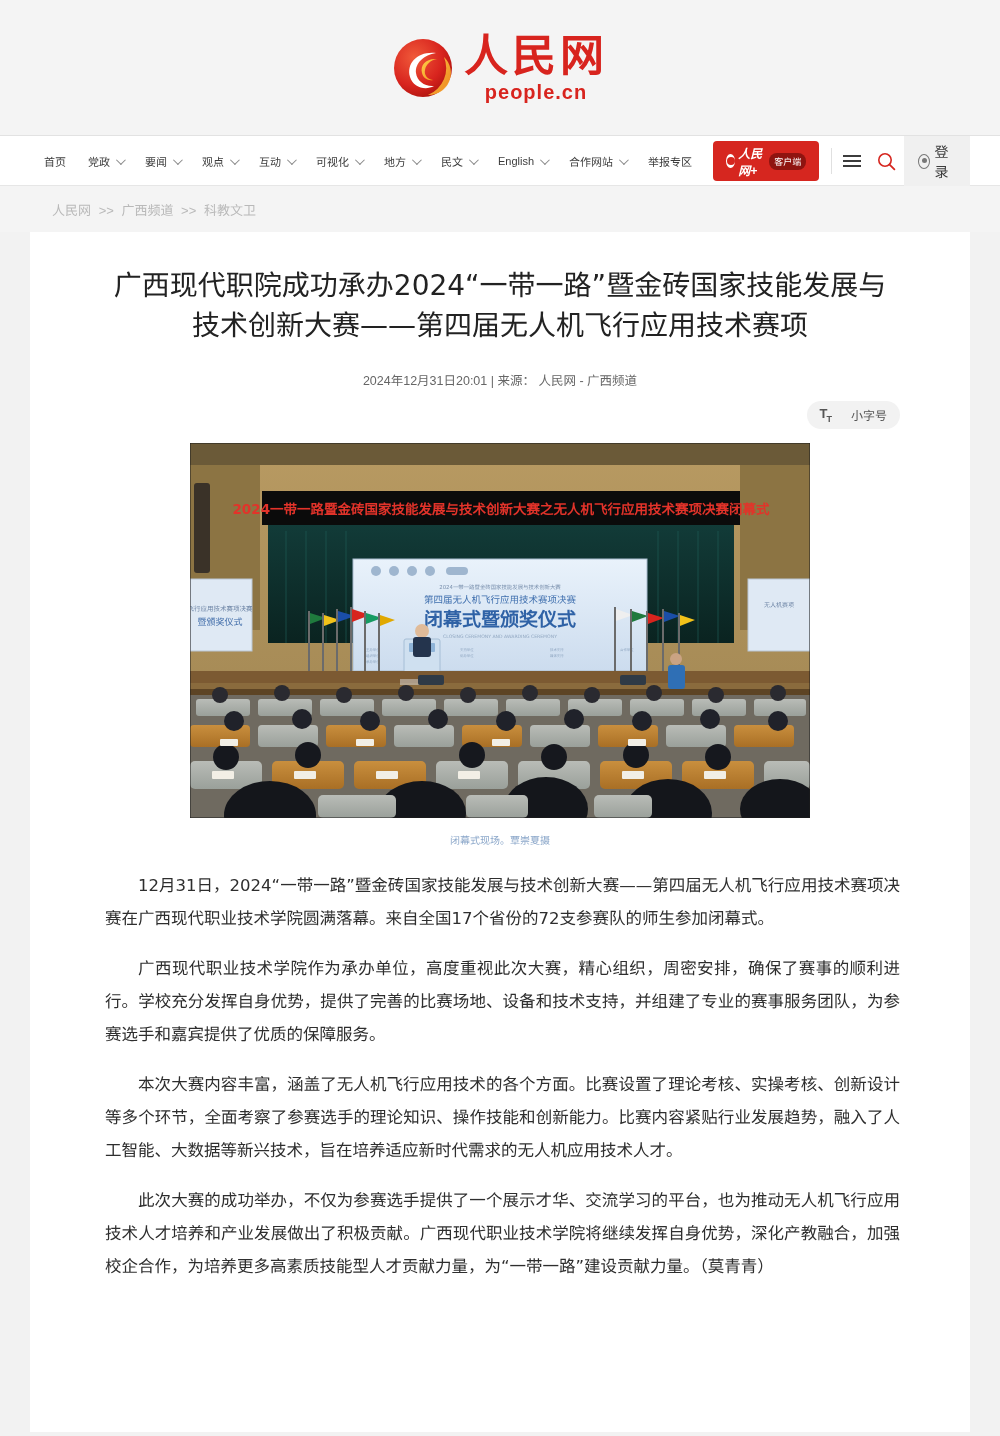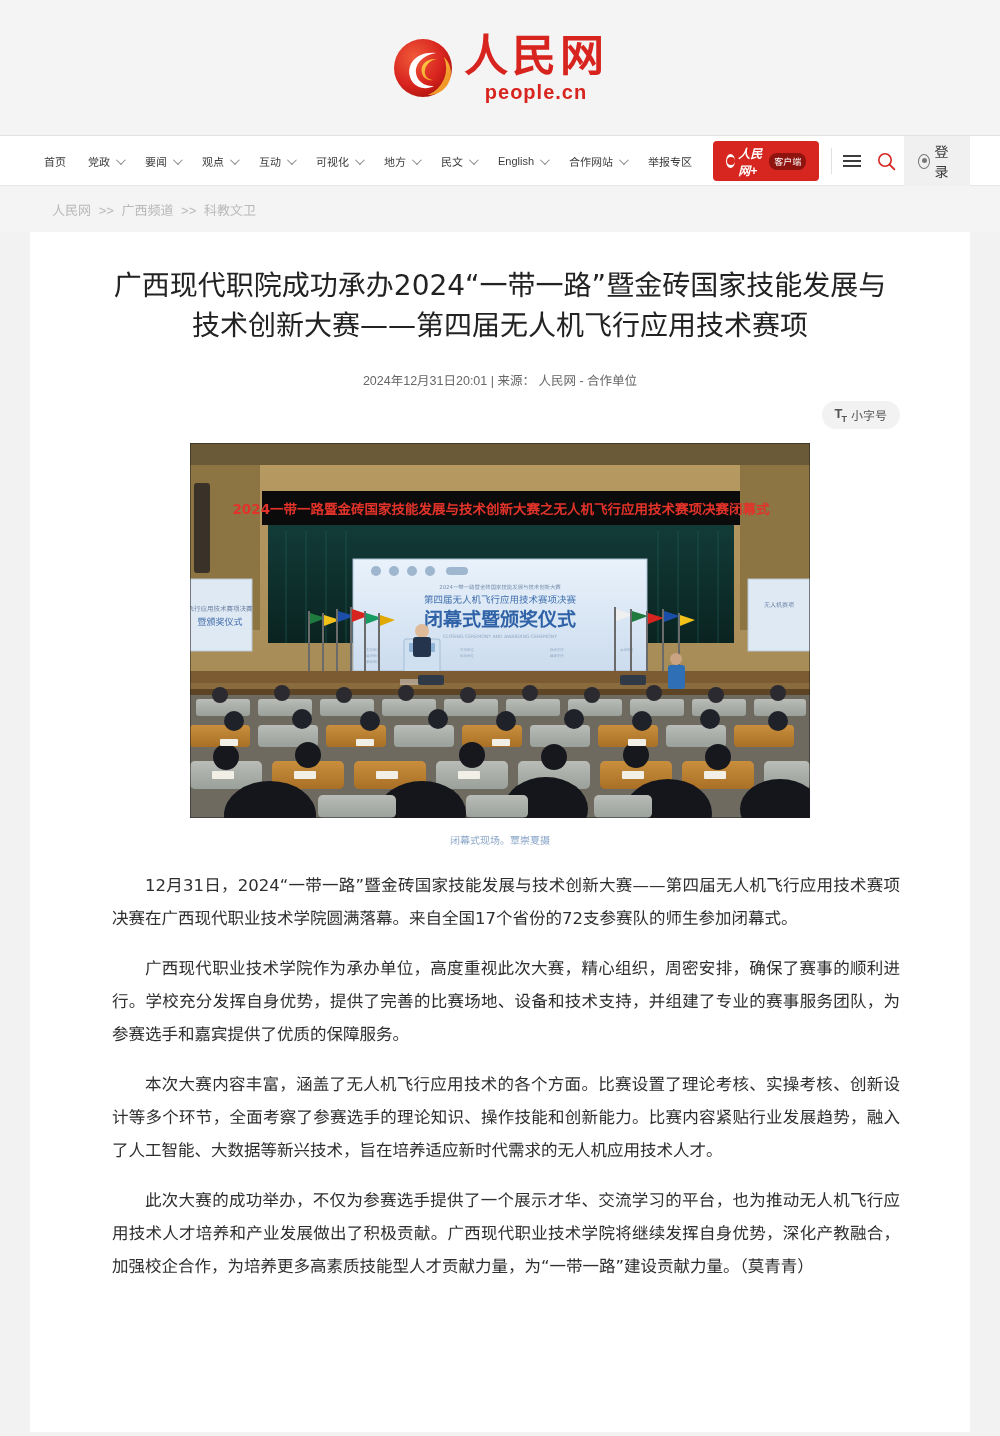--- a/index.html
+++ b/index.html
@@ -113,40 +113,40 @@
     font-size:28px; line-height:40px; font-weight:400;
     text-align:center; color:#222;
     font-family:"DejaVu Sans","Liberation Sans",sans-serif;
   }
   .byline{
     margin-top:24px; text-align:center;
     font-size:12.5px; color:#666;
   }
   .fontsize-row{ display:flex; justify-content:flex-end; margin-top:12px; }
   .fontsize-btn{
-    display:flex; align-items:center; gap:5px;
+    display:flex; align-items:center; gap:20px;
     background:#f2f2f2; border-radius:14px;
     padding:5px 13px; font-size:12px; color:#555; cursor:pointer;
   }
   .tt{ font-size:13px; font-weight:700; letter-spacing:-1px; }
   .tt sub{ font-size:9px; }
 
   .figure{ margin:14px 0 0 0; text-align:center; }
   .photo{
     width:620px; height:375px; display:block; margin:0 auto;
     border:0; background:#2b2b2b;
   }
   .caption{
     margin-top:14px; font-size:10px;
     color:#8aa6c9; text-align:center;
   }
 
   .body-copy{ margin-top:22px; padding-bottom:14px; }
   .body-copy p{
-    margin:0 0 17px 12px;
+    margin:0 0 17px 5px;
     font-size:16.5px; line-height:33px; color:#2e2e2e;
     text-indent:2em; text-align:justify;
     font-family:"DejaVu Sans","Liberation Sans",sans-serif;
   }
 </style>
 </head>
 <body>
 
 <div class="logo-band">
   <div class="logo-wrap">
@@ -267,21 +267,21 @@
 </div>
 
 <main class="sheet">
 
   <h1 class="headline">广西现代职院成功承办2024“一带一路”暨金砖国家技能发展与技术创新大赛——第四届无人机飞行应用技术赛项</h1>
 
   <div class="byline">
     <span>2024年12月31日20:01</span>
     <span>|</span>
     <span>来源：</span>
-    <span>人民网 - 合作单位</span>
+    <span>人民网 - 广西频道</span>
   </div>
 
   <div class="fontsize-row">
     <div class="fontsize-btn">
       <span class="tt">T<sub>T</sub></span>
       <span>小字号</span>
     </div>
   </div>
 
   <figure class="figure">

